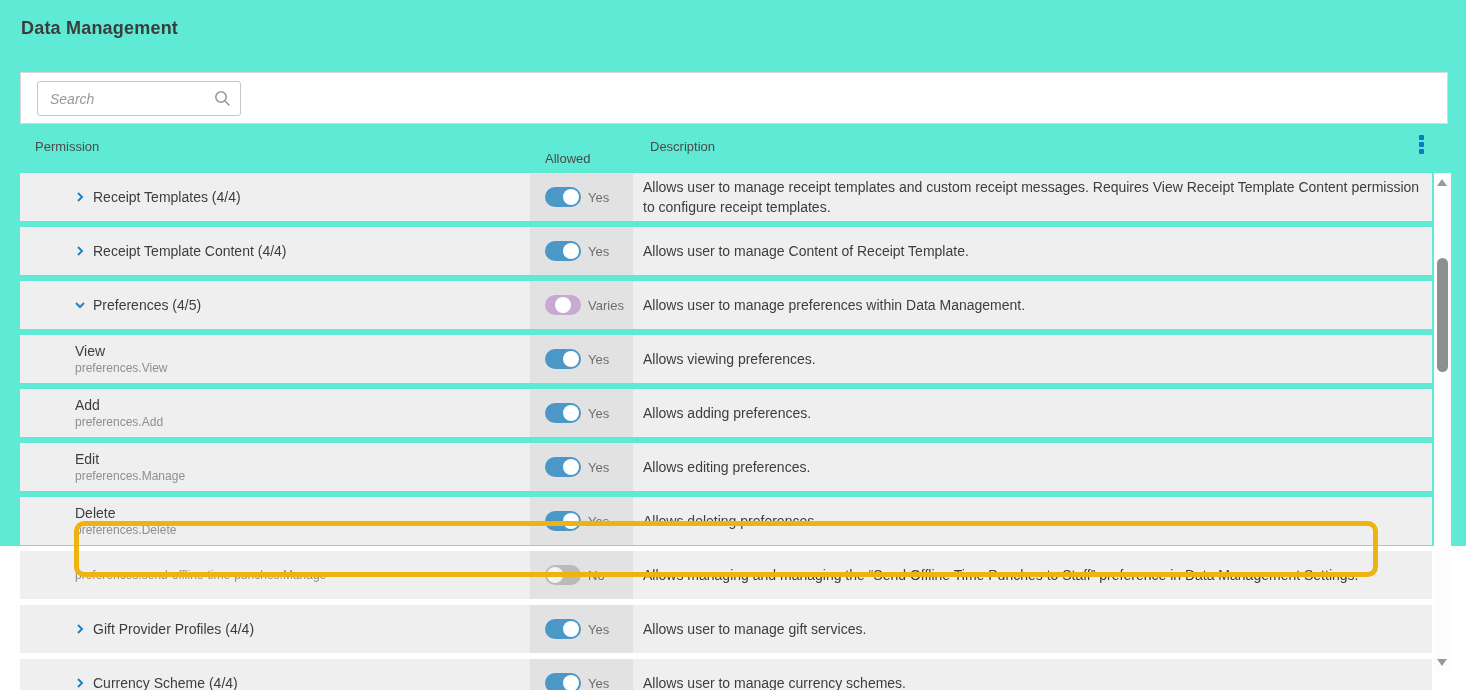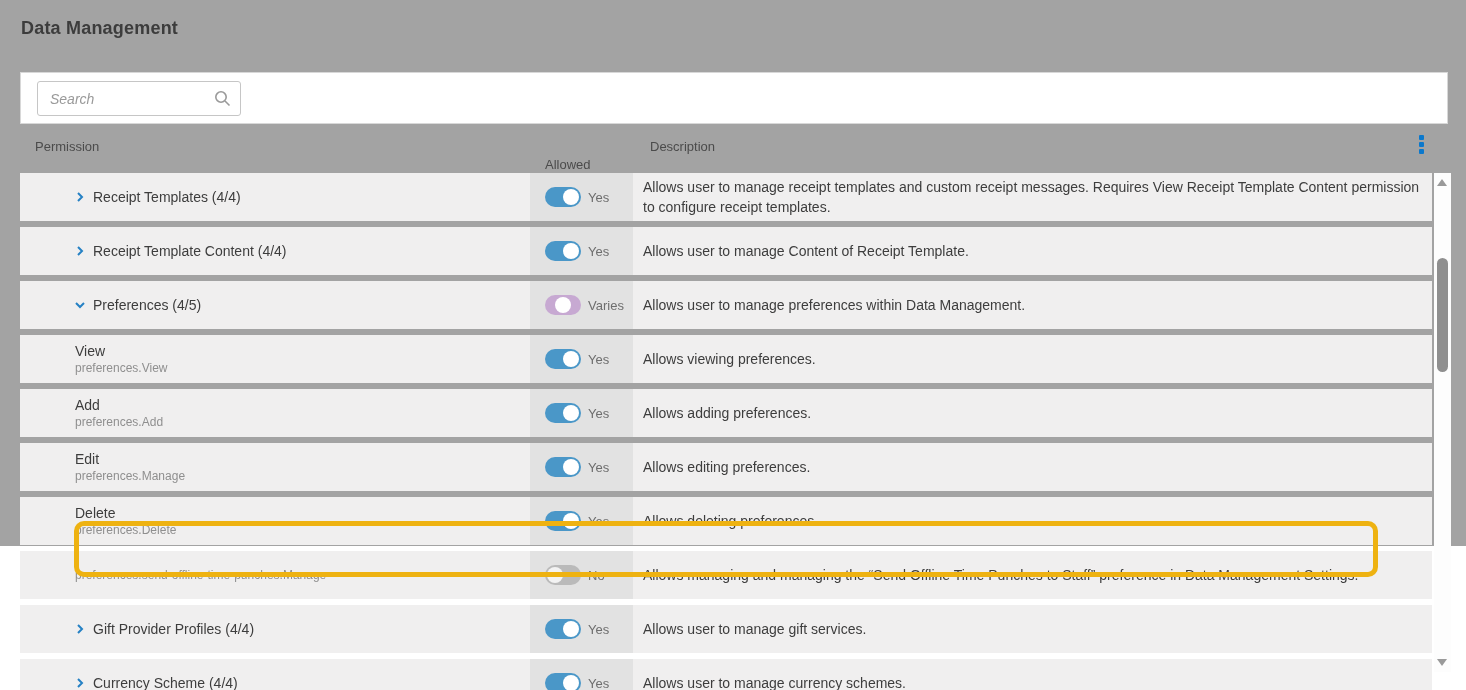--- a/index.html
+++ b/index.html
@@ -1,36 +1,36 @@
 <!DOCTYPE html>
 <html><head>
 <meta charset="utf-8">
 <style>
   * { margin:0; padding:0; box-sizing:border-box; }
   html,body { width:1466px; height:690px; background:#ffffff; overflow:hidden;
               font-family:"Liberation Sans", sans-serif; }
-  .stage { position:relative; width:1466px; height:546px; background:#a3a3a3; }
+  .stage { position:relative; width:1466px; height:546px; background:#5eead4; }
 
   .page-title { position:absolute; left:21px; top:18px; font-size:18px; color:#3c3c3c;
                 font-weight:600; letter-spacing:0.2px; }
 
   
   .search-panel { position:absolute; left:20px; top:72px; width:1428px; height:52px;
                   background:#fff; border:1px solid #d8d8d8; }
   .search-wrap { position:absolute; left:16px; top:8px; width:204px; height:35px; }
   .search-input { width:100%; height:100%; border:1px solid #c6c6c6; border-radius:3px;
                   padding:0 34px 0 12px; font-size:14px; color:#444; outline:none;
                   font-family:"Liberation Sans", sans-serif; background:#fff; }
   .search-input::placeholder { font-style:italic; color:#9a9a9a; }
   .search-icon { position:absolute; right:10px; top:9px; width:17px; height:17px; }
 
   
   .col-header { position:absolute; font-size:13px; color:#4b4b4b; }
   .h-permission { left:35px; top:139px; }
-  .h-allowed { left:545px; top:157px; }
+  .h-allowed { left:545px; top:151px; }
   .h-description { left:650px; top:139px; }
   .kebab { position:absolute; left:1411px; top:135px; width:20px; height:24px; cursor:pointer; }
   .kebab i { display:block; width:5px; height:5px; background:#0b78cc; border-radius:1px;
              margin:0 auto 2px auto; }
 
   
   .table { position:absolute; left:20px; top:173px; width:1412px; }
   .row { position:relative; display:flex; height:48px; margin-bottom:6px; background:#f0efef; }
   .cell-perm { width:510px; display:flex; align-items:center; padding-left:55px; }
   .row.child .cell-perm { }

